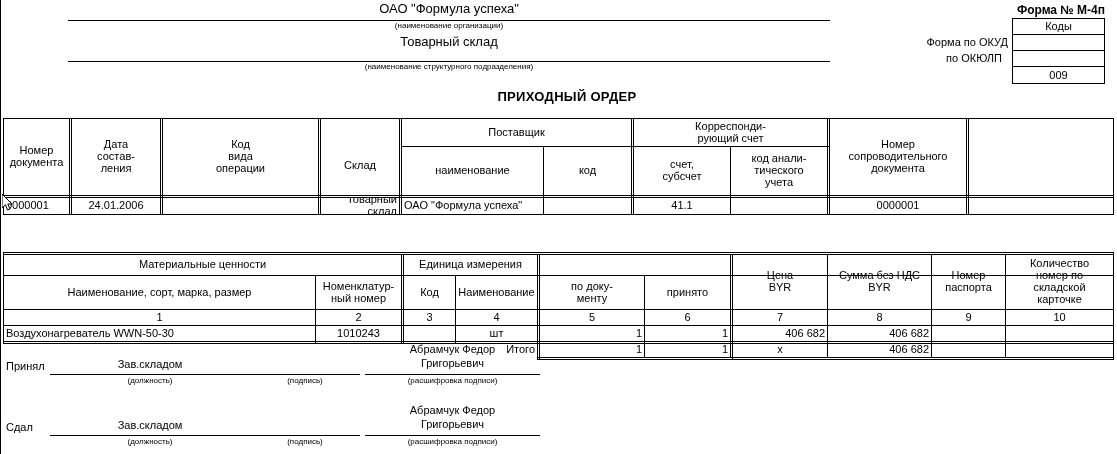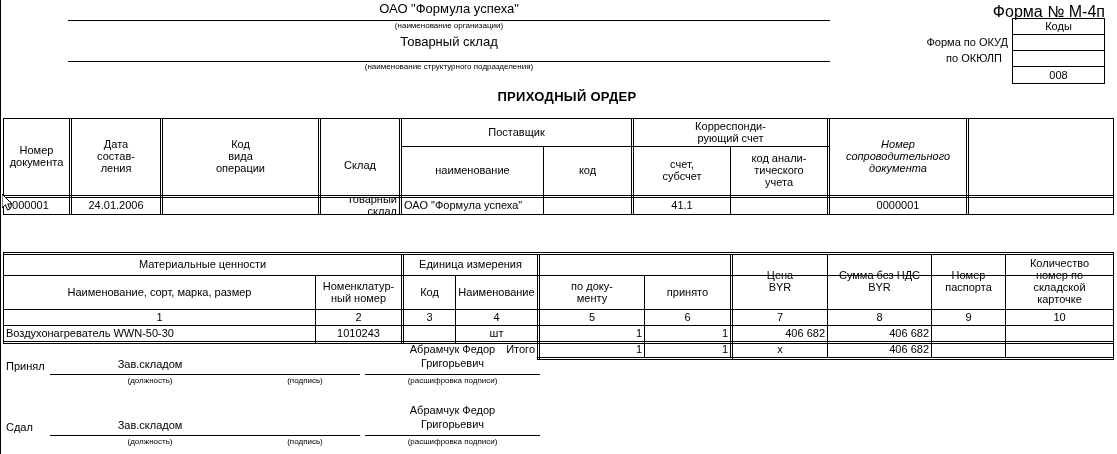--- a/index.html
+++ b/index.html
@@ -32,22 +32,22 @@
 
   
   #doc-title {
     position: absolute;
     font-weight: bold;
     font-size: 13px;
     letter-spacing: 0.3px;
   }
   #form-number {
     position: absolute;
-    font-weight: normal;
-    font-size: 16px;
+    font-weight: bold;
+    font-size: 12px;
   }
 
   
   #codes-box {
     position: absolute;
     border: 1px solid #000;
     box-sizing: border-box;
   }
   #codes-box .codes-row {
     box-sizing: border-box;
@@ -123,21 +123,21 @@
   <div class="t center tiny" style="left:68px; top:63px; width:762px;">(наименование структурного подразделения)</div>
 
   <div id="doc-title" style="left:417px; top:89px; width:300px; text-align:center;">ПРИХОДНЫЙ ОРДЕР</div>
 
   <div id="form-number" style="left:900px; top:3px; width:205px; text-align:right;">Форма № М-4п</div>
 
   <div id="codes-box" style="left:1012px; top:18px; width:93px; height:66px;">
     <div class="codes-row">Коды</div>
     <div class="codes-row"></div>
     <div class="codes-row"></div>
-    <div class="codes-row" style="height:17px; line-height:16px;">008</div>
+    <div class="codes-row" style="height:17px; line-height:16px;">009</div>
   </div>
   <div class="t right" style="left:860px; top:37px; width:148px; font-size:11px;">Форма по ОКУД</div>
   <div class="t right" style="left:900px; top:53px; width:148px; font-size:11px;text-align:center;">по ОКЮЛП</div>
 
   <div class="tbl" id="header-table" style="left:3px; top:118px; width:1111px; height:84px;">
 
     <div class="frame-h" style="left:0px;  top:0px;  width:1111px;"></div>
     <div class="frame-h" style="left:0px;  top:77px; width:1111px;"></div>
     <div class="frame-h" style="left:0px;  top:79px; width:1111px;"></div>
     <div class="frame-h" style="left:0px;  top:96px; width:1111px;"></div>
@@ -207,21 +207,21 @@
         <span>субсчет</span>
       </div>
     </div>
     <div class="cell" style="left:728px; top:29px; width:96px; height:48px;">
       <div>
         <span>код анали-</span>
         <span>тического</span>
         <span>учета</span>
       </div>
     </div>
-    <div class="cell" style="left:827px; top:1px; width:136px; height:76px;font-style:italic;">
+    <div class="cell" style="left:827px; top:1px; width:136px; height:76px;">
       <div>
         <span>Номер сопроводительного</span>
         <span>документа</span>
       </div>
     </div>
     <div class="cell" style="left:966px; top:1px; width:144px; height:76px;">
       <span></span>
     </div>
 
     <div class="cell lft" style="left:1px; top:80px; width:65px; height:16px;">0000001</div>

